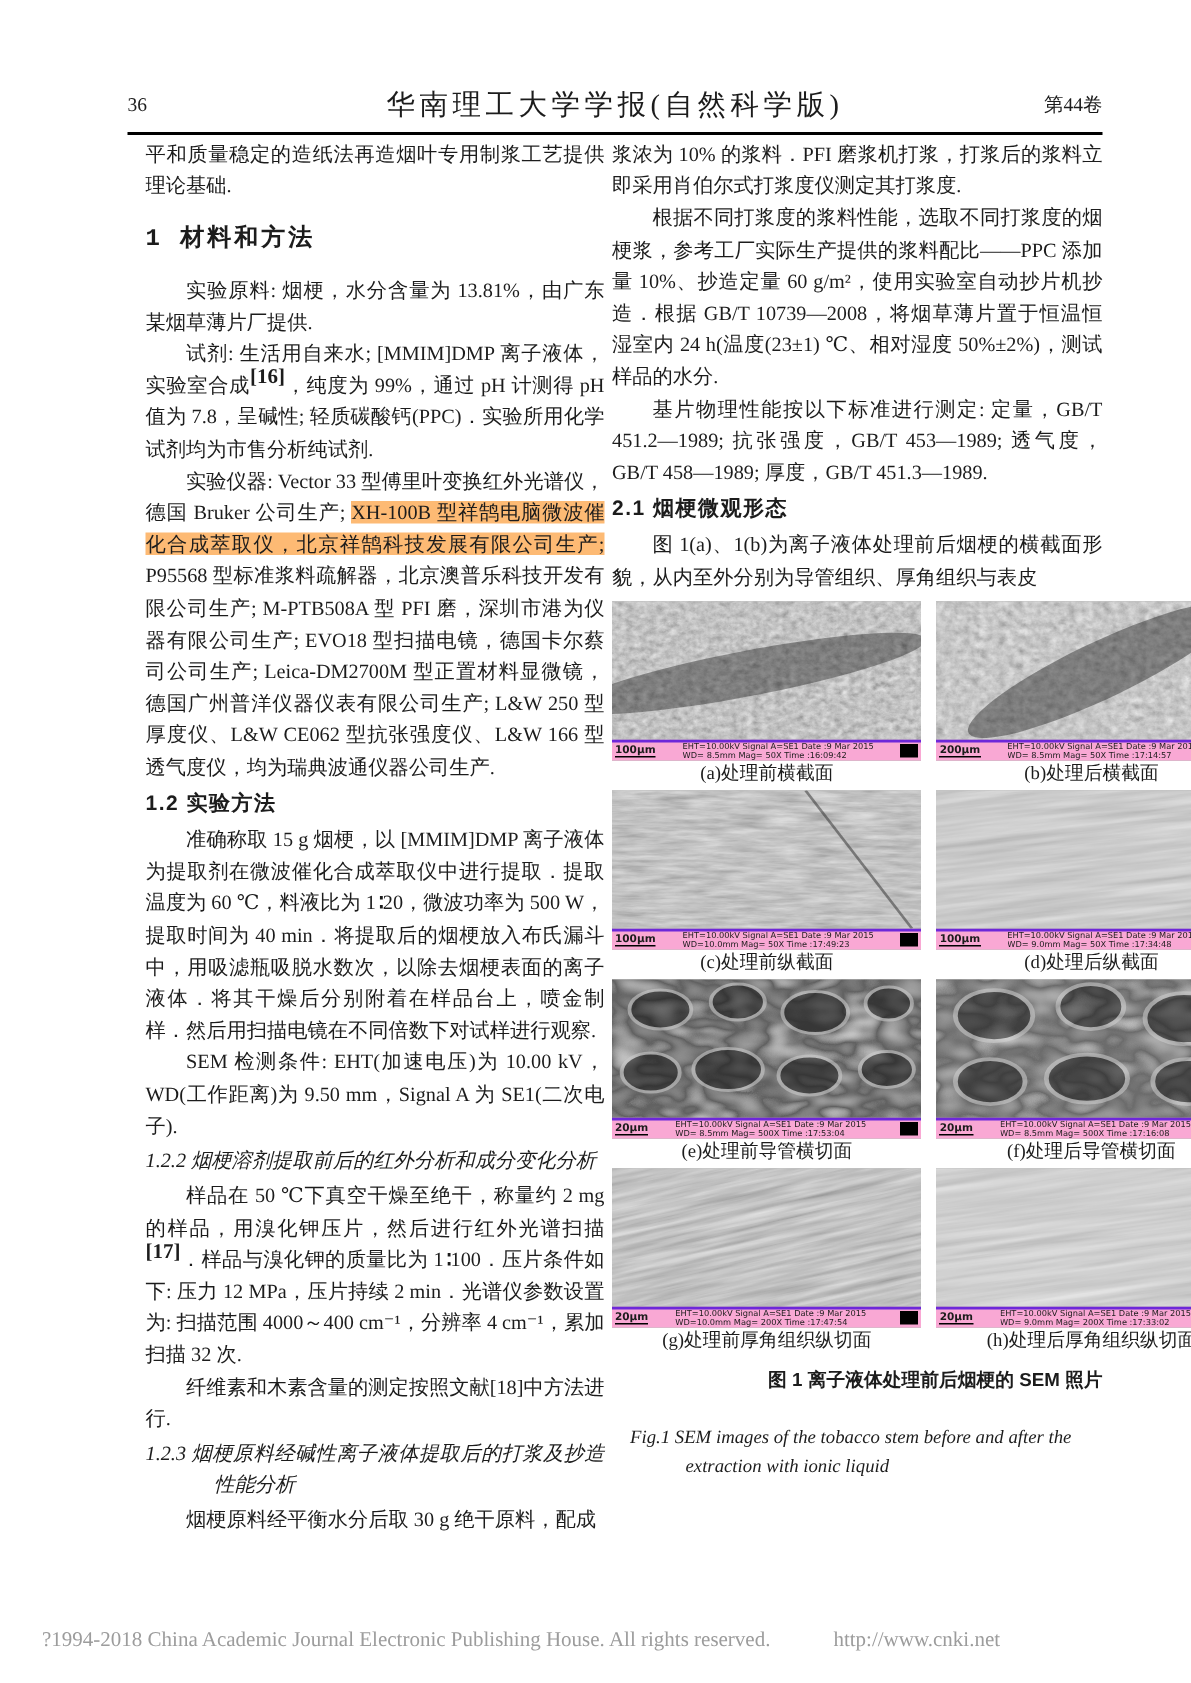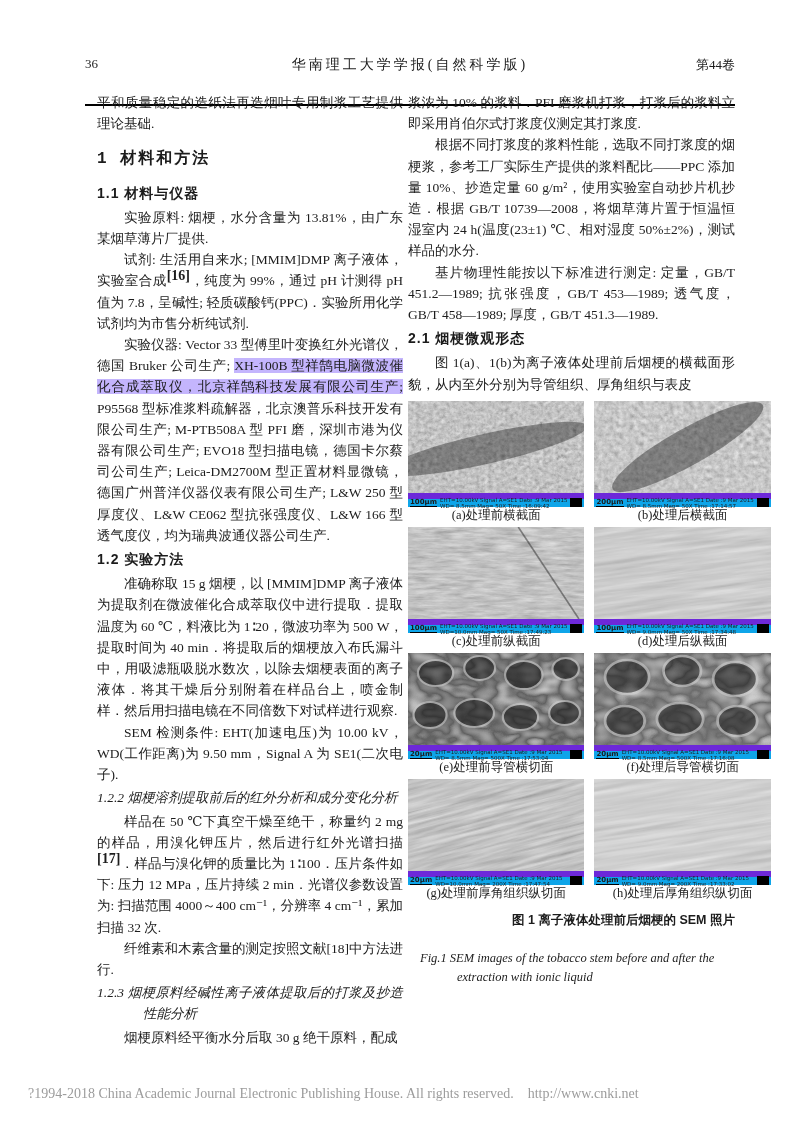--- a/index.html
+++ b/index.html
@@ -1,58 +1,58 @@
 <!DOCTYPE html>
 <html><head>
 <meta charset="utf-8">
 <style>
   html,body{margin:0;padding:0;background:#ffffff;}
   .page{position:relative;width:794px;height:1122px;background:#fff;overflow:hidden;
         font-family:"Liberation Serif","DejaVu Serif",serif;color:#1c1c1c;}
   
   .page-header{position:absolute;left:85px;top:56px;width:650px;height:28px;
-        display:flex;align-items:flex-start;border-bottom:2.5px solid #000;padding-bottom:20px;
+        display:flex;align-items:center;border-bottom:2.5px solid #000;padding-bottom:4px;
         font-size:13px;}
   .hdr-page{width:70px;}
-  .hdr-title{flex:1;text-align:center;letter-spacing:3px;font-size:14px;}
+  .hdr-title{flex:1;text-align:center;letter-spacing:3px;font-size:19px;}
   .hdr-vol{width:70px;text-align:right;}
   
   .col{position:absolute;top:92px;font-size:13.5px;line-height:21.2px;text-align:justify;}
   .col-left{left:85px;width:306px;margin-left:12px;}
   .col-right{left:408px;width:327px;}
   .para{margin:0;text-indent:2em;}
   .para.noindent{text-indent:0;}
   h2.sec{font-family:Liberation Mono, monospace;font-weight:bold;
         font-size:16px;letter-spacing:2px;margin:15px 0 12px 0;text-indent:0;}
   h3.subsec{font-family:"Liberation Sans","DejaVu Sans",sans-serif;font-weight:bold;
         font-size:14px;letter-spacing:1px;margin:3px 0 3px 0;text-indent:0;}
   h4.subsubsec{font-style:italic;font-weight:normal;font-size:13.5px;margin:2px 0;
         padding-left:3.4em;text-indent:-3.4em;line-height:21.2px;}
-  .hl{background:#c4b5fd;}
+  .hl{background:#fdba74;}
   sup{font-size:14px;line-height:0;font-weight:bold;}
   
   .fig-grid{display:grid;grid-template-columns:1fr 1fr;column-gap:10px;row-gap:3px;margin-top:6px;}
   figure.sem-cell{margin:0;}
   .sem-photo{position:relative;width:100%;height:106px;background:#888;}
   .sem-photo svg{display:block;width:100%;height:92px;}
-  .sem-bar{height:14px;background:#0ea5e9;display:flex;align-items:center;gap:3px;
-        padding:0 2px;box-sizing:border-box;border-top:6px solid #6d28d9;}
+  .sem-bar{height:14px;background:#f9a8d4;display:flex;align-items:center;gap:18px;
+        padding:0 2px;box-sizing:border-box;border-top:2px solid #6d28d9;}
   .sem-scale{font-family:"DejaVu Sans",sans-serif;font-size:7px;font-weight:bold;
         border-bottom:1.5px solid #000;line-height:8px;white-space:nowrap;}
   .sem-meta{font-family:"DejaVu Sans",sans-serif;font-size:5.5px;line-height:6px;
         white-space:nowrap;overflow:hidden;flex:1;}
   .sem-logo{width:12px;height:9px;background:#000;flex:none;}
   .sem-caption{text-align:center;font-size:12.5px;line-height:17px;display:block;}
   .fig-caption-zh{text-align:right;font-family:"Liberation Sans","DejaVu Sans",sans-serif;
         font-weight:bold;font-size:12.5px;margin-top:8px;}
   .fig-caption-en{font-size:12.5px;line-height:19px;margin-top:18px;padding-left:12px;font-style:italic;}
   .fig-caption-en .en2{padding-left:37px;}
   
   .page-footer{position:absolute;left:28px;top:1086px;width:740px;color:#9c9c9c;
-        font-size:14px;display:flex;}
+        font-size:14px;display:flex;gap:28px;}
   .page-footer .url{margin-left:14px;}
 </style>
 </head>
 <body>
 
 <svg width="0" height="0" style="position:absolute" aria-hidden="true">
 <defs>
   <filter id="texA" x="0" y="0" width="100%" height="100%">
     <feTurbulence type="fractalNoise" baseFrequency="0.26" numOctaves="4" seed="11"></feTurbulence>
     <feColorMatrix type="matrix" values="0.33 0.33 0.33 0 0  0.33 0.33 0.33 0 0  0.33 0.33 0.33 0 0  0 0 0 0 1"></feColorMatrix>
@@ -132,21 +132,20 @@
 
   <div class="page-header">
     <span class="hdr-page">36</span>
     <span class="hdr-title">华南理工大学学报(自然科学版)</span>
     <span class="hdr-vol">第44卷</span>
   </div>
 
   <div class="col col-left">
     <p class="para noindent">平和质量稳定的造纸法再造烟叶专用制浆工艺提供理论基础.</p>
     <h2 class="sec">1  材料和方法</h2>
-    <h3 class="subsec">1.1  材料与仪器</h3>
     <p class="para">实验原料: 烟梗，水分含量为 13.81%，由广东某烟草薄片厂提供.</p>
     <p class="para"><span>试剂: 生活用自来水; [MMIM]DMP 离子液体，实验室合成</span><sup>[16]</sup><span>，纯度为 99%，通过 pH 计测得 pH 值为 7.8，呈碱性; 轻质碳酸钙(PPC)．实验所用化学试剂均为市售分析纯试剂.</span></p>
     <p class="para"><span>实验仪器: Vector 33 型傅里叶变换红外光谱仪，德国 Bruker 公司生产; </span><span class="hl">XH-100B 型祥鹄电脑微波催化合成萃取仪，北京祥鹄科技发展有限公司生产;</span><span> P95568 型标准浆料疏解器，北京澳普乐科技开发有限公司生产; M-PTB508A 型 PFI 磨，深圳市港为仪器有限公司生产; EVO18 型扫描电镜，德国卡尔蔡司公司生产; Leica-DM2700M 型正置材料显微镜，德国广州普洋仪器仪表有限公司生产; L&amp;W 250 型厚度仪、L&amp;W CE062 型抗张强度仪、L&amp;W 166 型透气度仪，均为瑞典波通仪器公司生产.</span></p>
     <h3 class="subsec">1.2  实验方法</h3>
     <p class="para">准确称取 15 g 烟梗，以 [MMIM]DMP 离子液体为提取剂在微波催化合成萃取仪中进行提取．提取温度为 60 ℃，料液比为 1∶20，微波功率为 500 W，提取时间为 40 min．将提取后的烟梗放入布氏漏斗中，用吸滤瓶吸脱水数次，以除去烟梗表面的离子液体．将其干燥后分别附着在样品台上，喷金制样．然后用扫描电镜在不同倍数下对试样进行观察.</p>
     <p class="para">SEM 检测条件: EHT(加速电压)为 10.00 kV，WD(工作距离)为 9.50 mm，Signal A 为 SE1(二次电子).</p>
     <h4 class="subsubsec">1.2.2  烟梗溶剂提取前后的红外分析和成分变化分析</h4>
     <p class="para"><span>样品在 50 ℃下真空干燥至绝干，称量约 2 mg 的样品，用溴化钾压片，然后进行红外光谱扫描</span><sup>[17]</sup><span>．样品与溴化钾的质量比为 1∶100．压片条件如下: 压力 12 MPa，压片持续 2 min．光谱仪参数设置为: 扫描范围 4000～400 cm⁻¹，分辨率 4 cm⁻¹，累加扫描 32 次.</span></p>
     <p class="para">纤维素和木素含量的测定按照文献[18]中方法进行.</p>
     <h4 class="subsubsec">1.2.3  烟梗原料经碱性离子液体提取后的打浆及抄造性能分析</h4>

